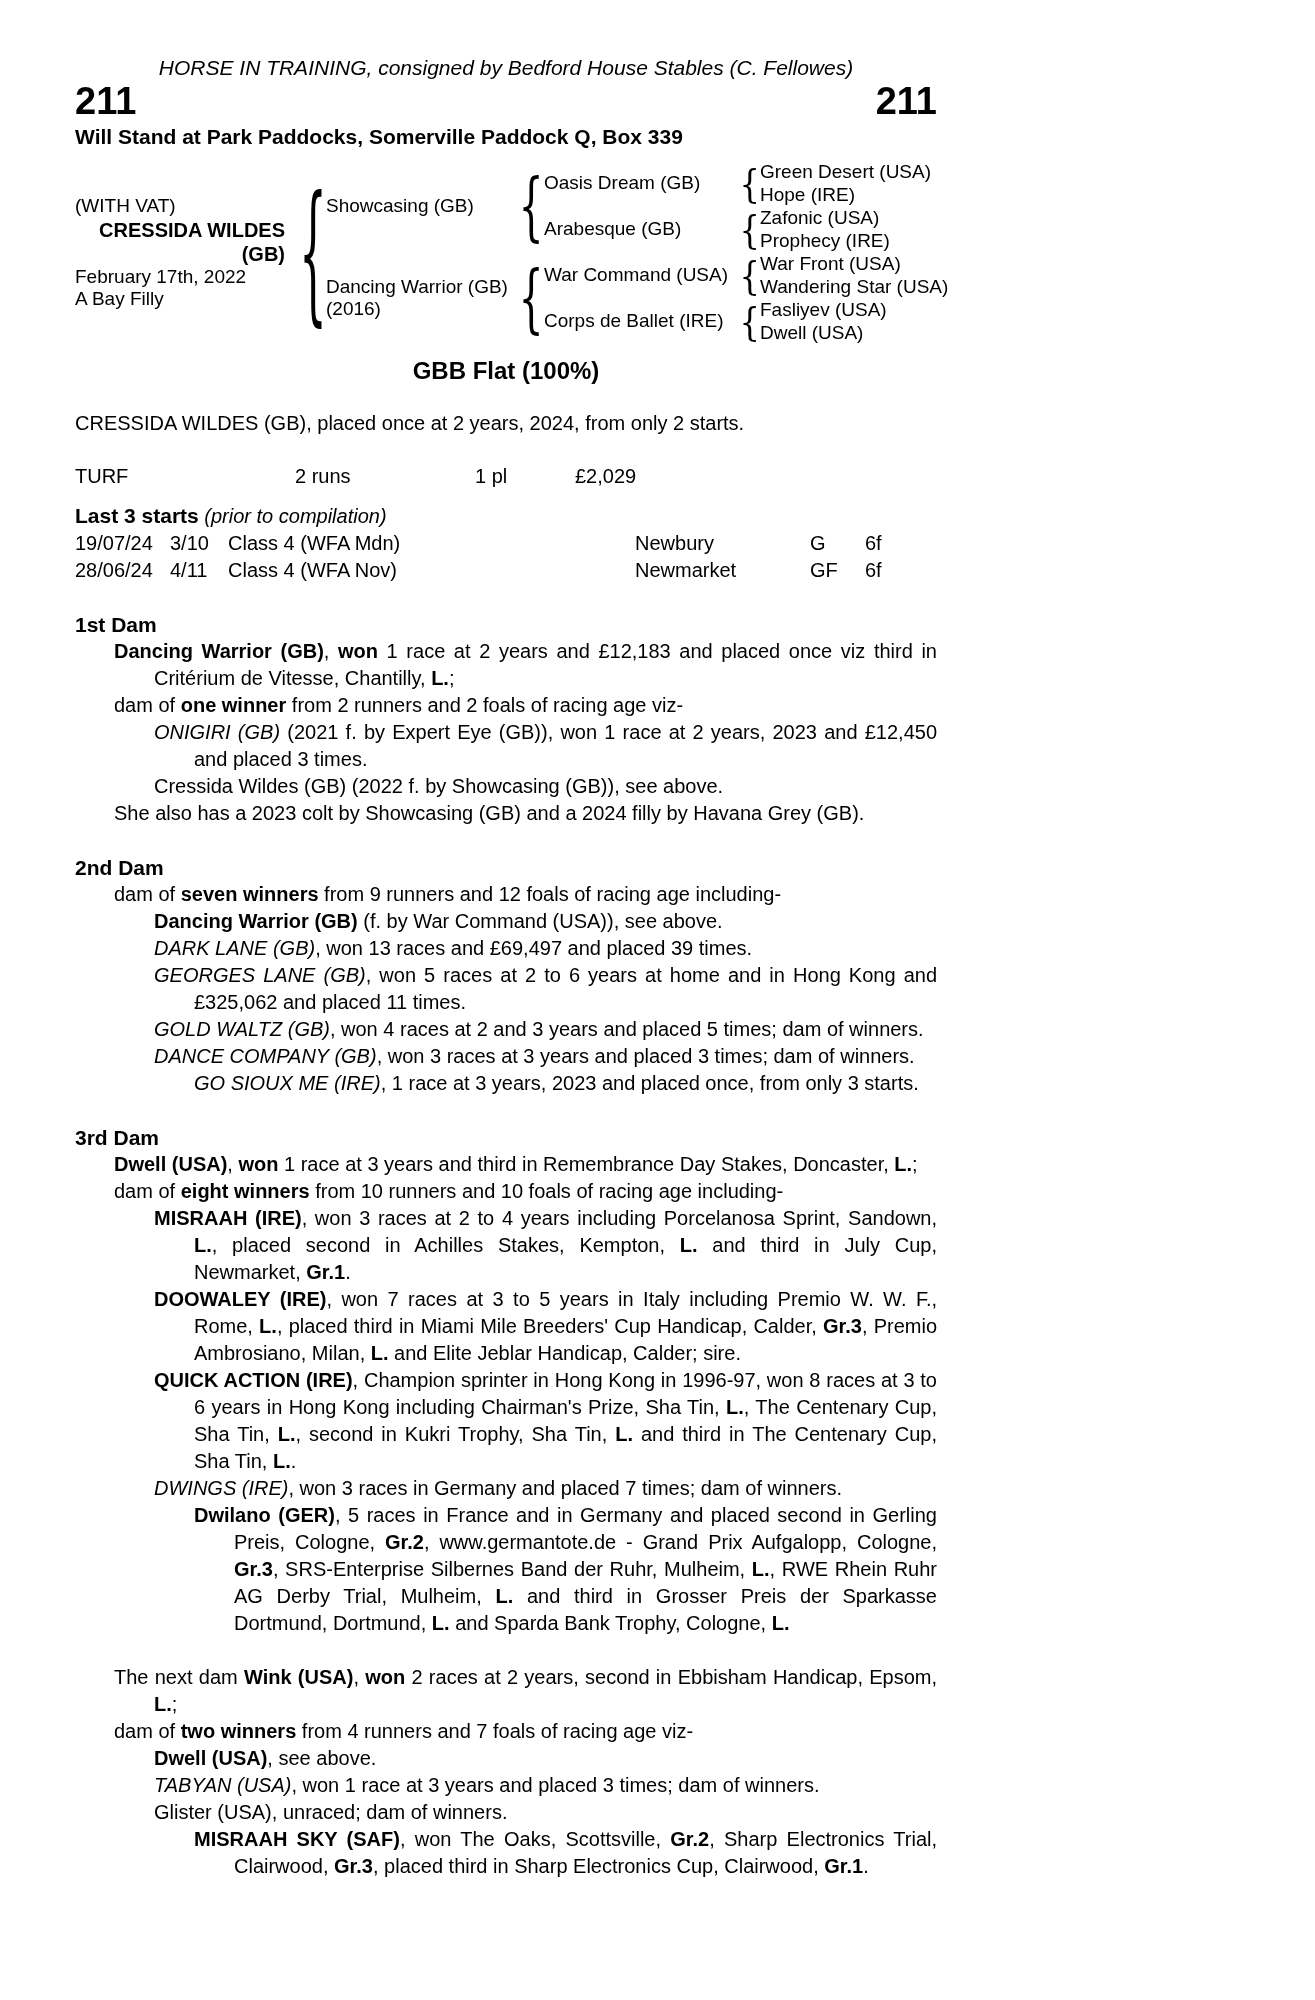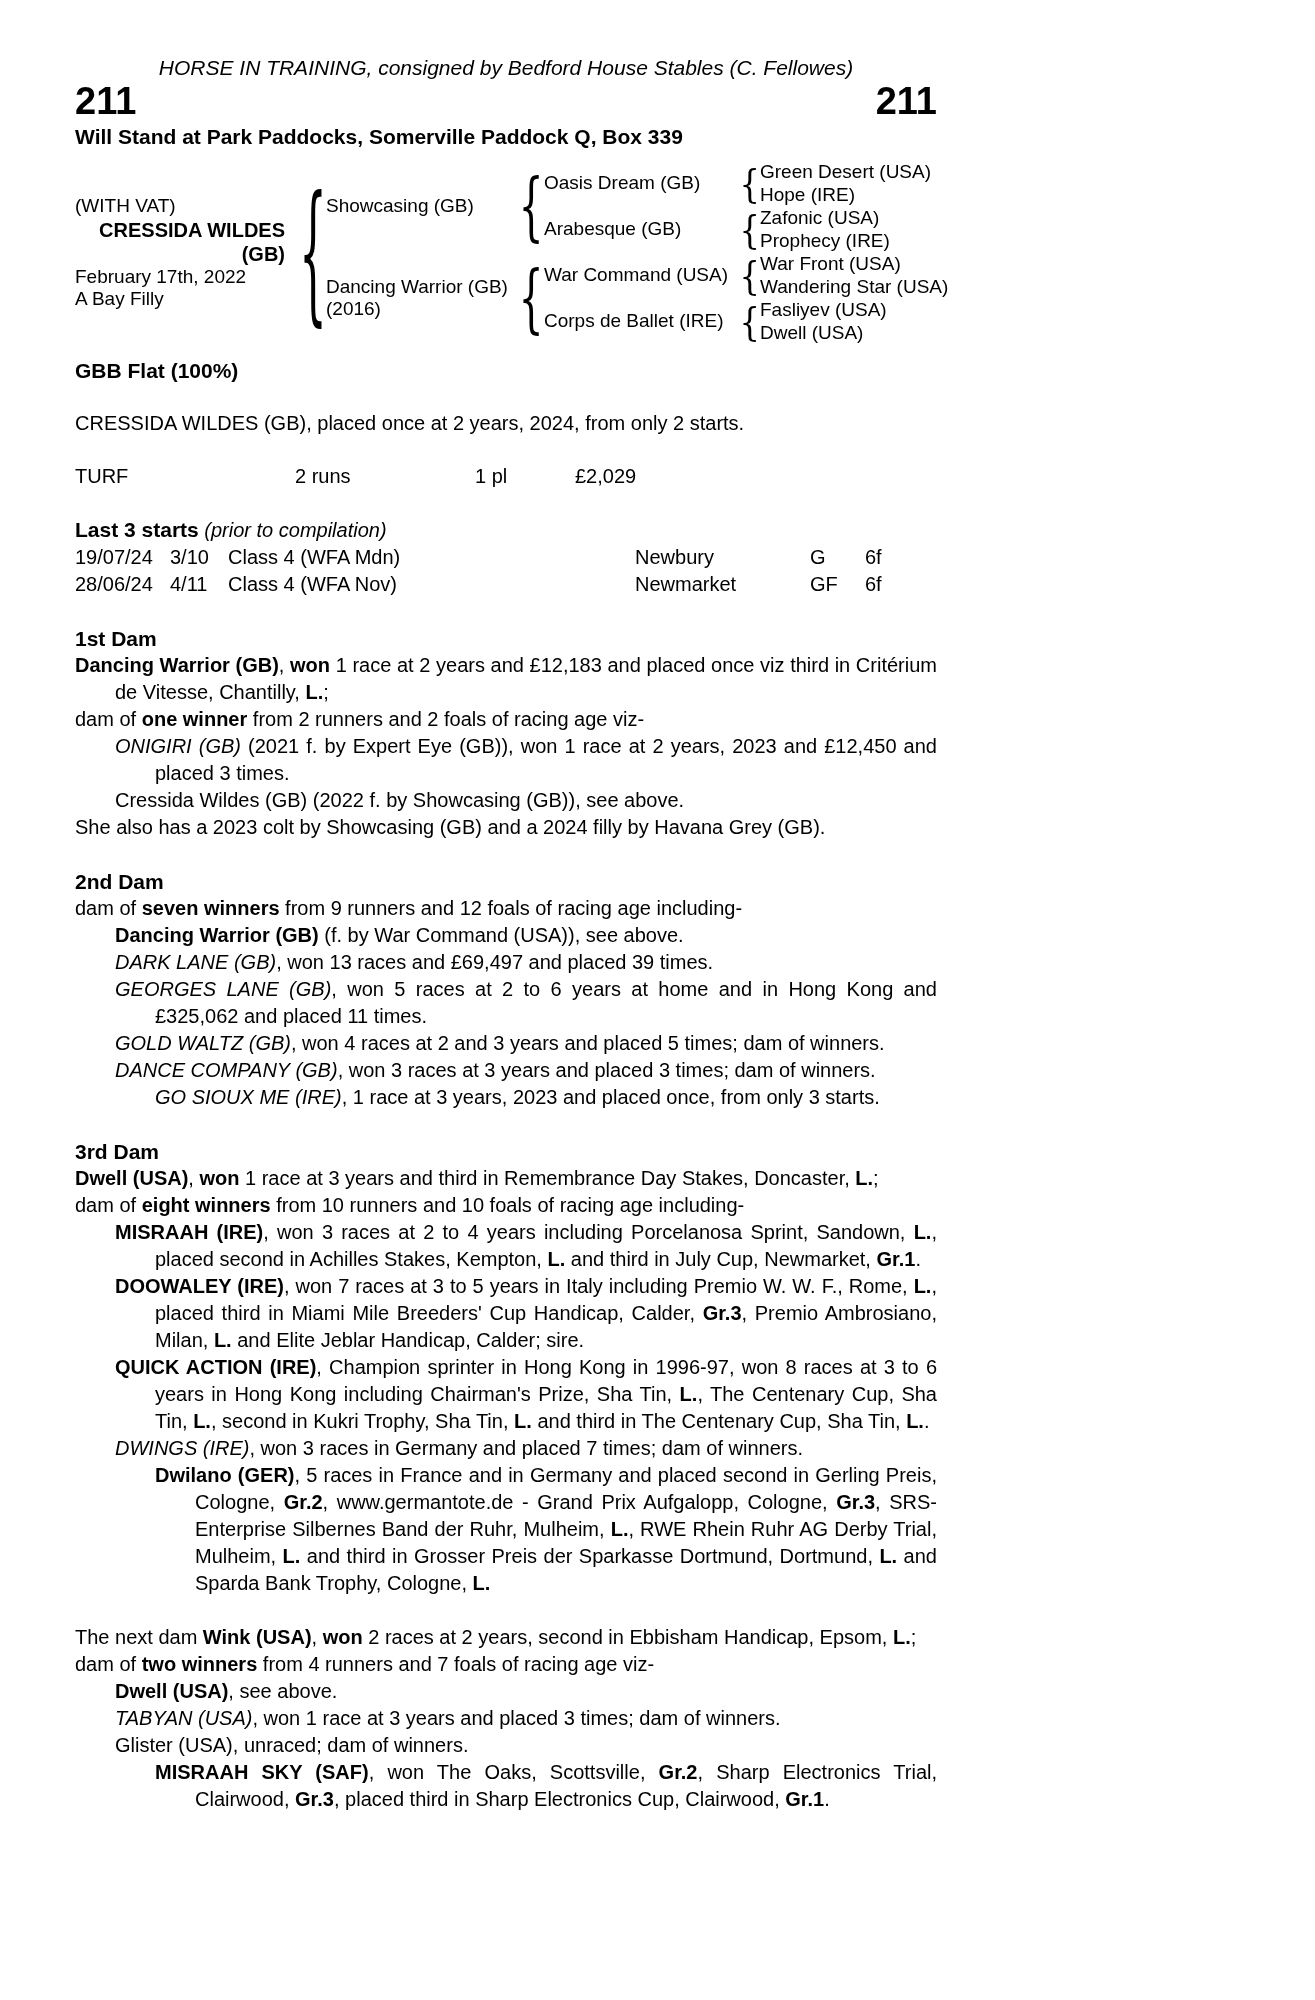--- a/index.html
+++ b/index.html
@@ -48,33 +48,33 @@
   .pg-g3-6 { grid-area:7/7/8/8; }
   .pg-g3-7 { grid-area:8/7/9/8; }
   .horse-name { font-weight:700; font-size:20px; line-height:24px; white-space:normal; width:210px;text-align:right; }
   .vat { line-height:24px; }
   .brace-cell { display:flex; align-items:center; justify-content:center; overflow:visible; }
   .brace { font-family:"DejaVu Serif",serif; font-weight:400; line-height:1; display:block; }
   .brace-t1 { font-size:44px; transform:scale(1,3.45); }
   .brace-t2 { font-size:44px; transform:scale(0.9,1.7); }
   .brace-t3 { font-size:40px; transform:scale(0.8,0.98); }
 
-  .gbb { margin-top:13px; font-weight:700; font-size:21px; }
+  .gbb { margin-top:13px; text-align:center; font-weight:700; font-size:24px; }
   .race-summary { margin-top:26px; }
 
   .stats { display:grid; grid-template-columns:220px 180px 100px 1fr; margin-top:26px; }
 
-  .last3 { margin-top:26px; }
+  .last3 { margin-top:12px; }
   .last3-head .lbl { font-weight:700; font-size:21px; }
   .last3-head .note { font-style:italic; }
   .results-row { display:grid; grid-template-columns:95px 58px 407px 175px 55px 1fr; }
 
   .dam-section { margin-top:27px; }
   .sec-heading { font-weight:700; font-size:21px; }
-  .para { text-align:justify; }
+  .para { text-align:justify;margin-left:39px; }
   .ind0 { padding-left:40px;  text-indent:-40px; }
   .ind1 { padding-left:80px;  text-indent:-40px; }
   .ind2 { padding-left:120px; text-indent:-40px; }
   .run-b { font-weight:700; }
   .run-i { font-style:italic; }
 </style>
 </head>
 <body>
 
 <div class="page">

